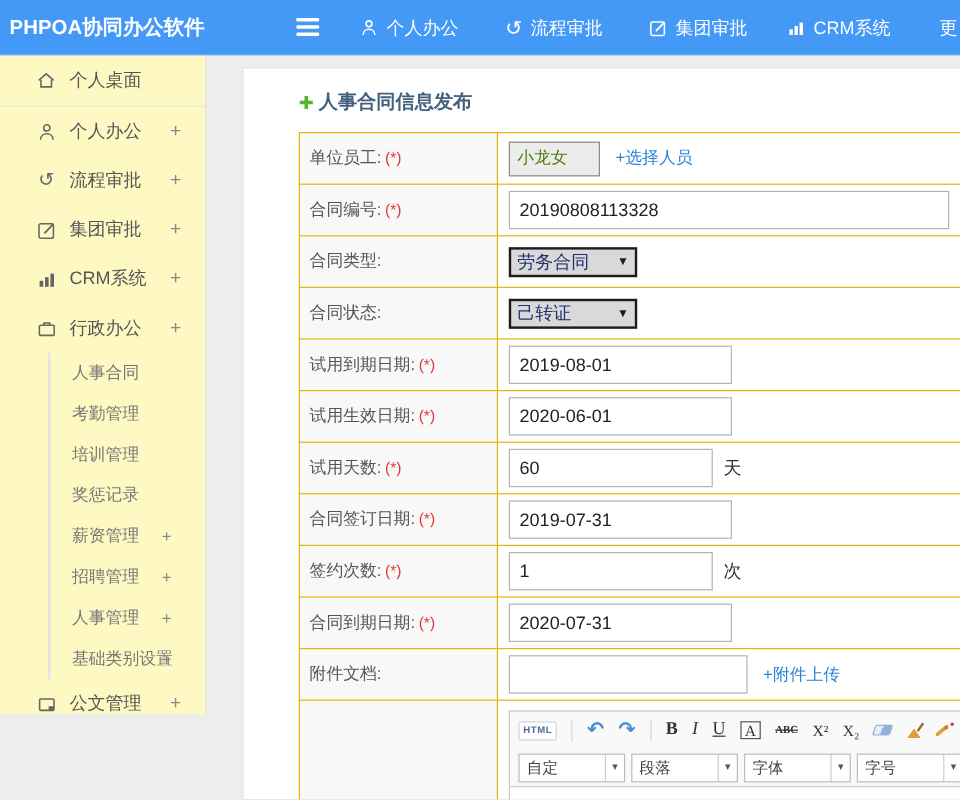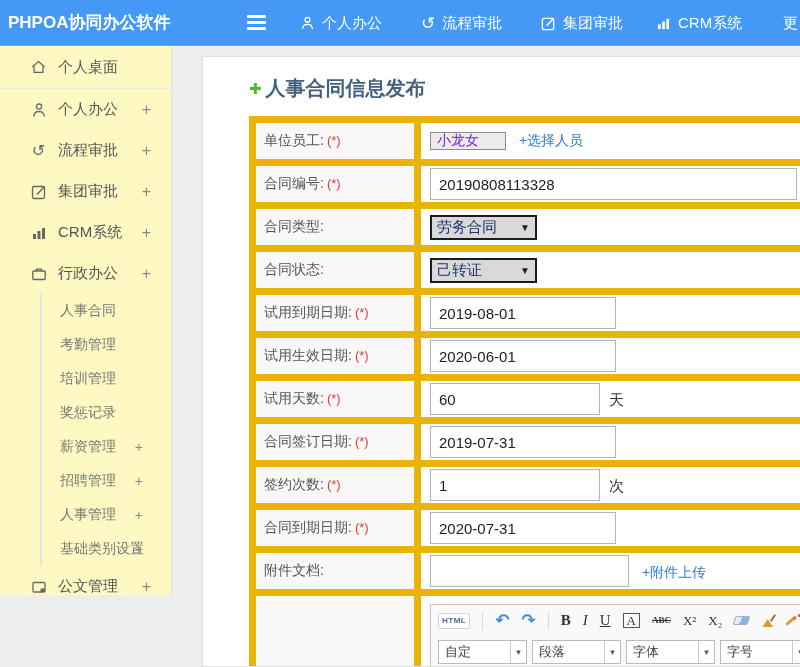--- a/index.html
+++ b/index.html
@@ -25,31 +25,31 @@
   .expander { position:absolute; right:20px; color:#888; font-size:16px; font-weight:400; cursor:pointer; }
   .submenu { border-left:2px solid #e3e3e3; margin-left:40px; }
   .sub-item { position:relative; height:34px; display:flex; align-items:center; padding-left:18px; color:#777; font-size:14px; cursor:pointer; }
   .sub-item .expander { right:28px; font-size:14px; }
 
   
   .main { position:absolute; left:173px; top:46px; width:627px; height:621px; background:#ededed; }
   .card { position:absolute; left:29px; top:10px; width:598px; height:611px; background:#fff; border:1px solid #e0e0e0; border-right:none; overflow:hidden; }
   .page-title { display:flex; align-items:center; gap:4px; padding:18px 0 0 46px; }
   .plus-icon { color:#55b52e; font-size:15px; font-weight:bold; }
-  .page-title h1 { font-size:20px; color:#43617e; font-weight:bold; }
+  .page-title h1 { font-size:16px; color:#43617e; font-weight:bold; }
 
   
   table.form { border-collapse:collapse; margin:14px 0 0 46px; table-layout:fixed; width:620px; }
-  table.form td { border:7px solid #eab308; height:43px; vertical-align:middle; font-size:14px; }
+  table.form td { border:1px solid #eab308; height:43px; vertical-align:middle; font-size:14px; }
   td.lbl { width:165px; background:#f8f8f8; padding-left:8px; color:#555; }
   td.val { background:#fff; padding-left:9px; }
   .req { color:#e03a3a; margin-left:3px; font-size:13px; }
   input.txt { height:30px; border:1px solid #b3b3b3; font-size:15px; color:#222; padding:15px 8px; font-family:inherit; background:#fff; }
   .w-full{width:367px}.w-date{width:186px}.w-num{width:170px}.w-att{width:199px}
-  input.emp { width:76px; height:18px; border:1px solid #8a8a8a; background:#ececec; color:#6d28d9; font-size:14px; padding:0 6px; font-family:inherit; }
+  input.emp { width:76px; height:29px; border:1px solid #8a8a8a; background:#ececec; color:#4d7c0f; font-size:14px; padding:0 6px; font-family:inherit; }
   .suffix { margin-left:9px; color:#333; font-size:15px; }
   a.blue-link { color:#2a82d8; font-size:14px; text-decoration:none; margin-left:9px; cursor:pointer; }
   .sel { display:inline-flex; width:107px; height:25px; border:2px solid #1c1c1c; background:#d9d9d9; align-items:center; justify-content:space-between; padding:0 5px 0 5px; cursor:pointer; }
   .sel-txt { color:#20306e; font-size:15px; }
   .sel-arrow { color:#1c1c1c; font-size:10px; }
 
   
   td.ed-cell { padding:8px 0 0 9px; vertical-align:top; height:110px; }
   .editor { width:565px; border:1px solid #c8c8c8; background:#f9f9f9; }
   .tb-row1 { display:flex; align-items:center; height:31px; padding:0 7px; gap:12px; }

